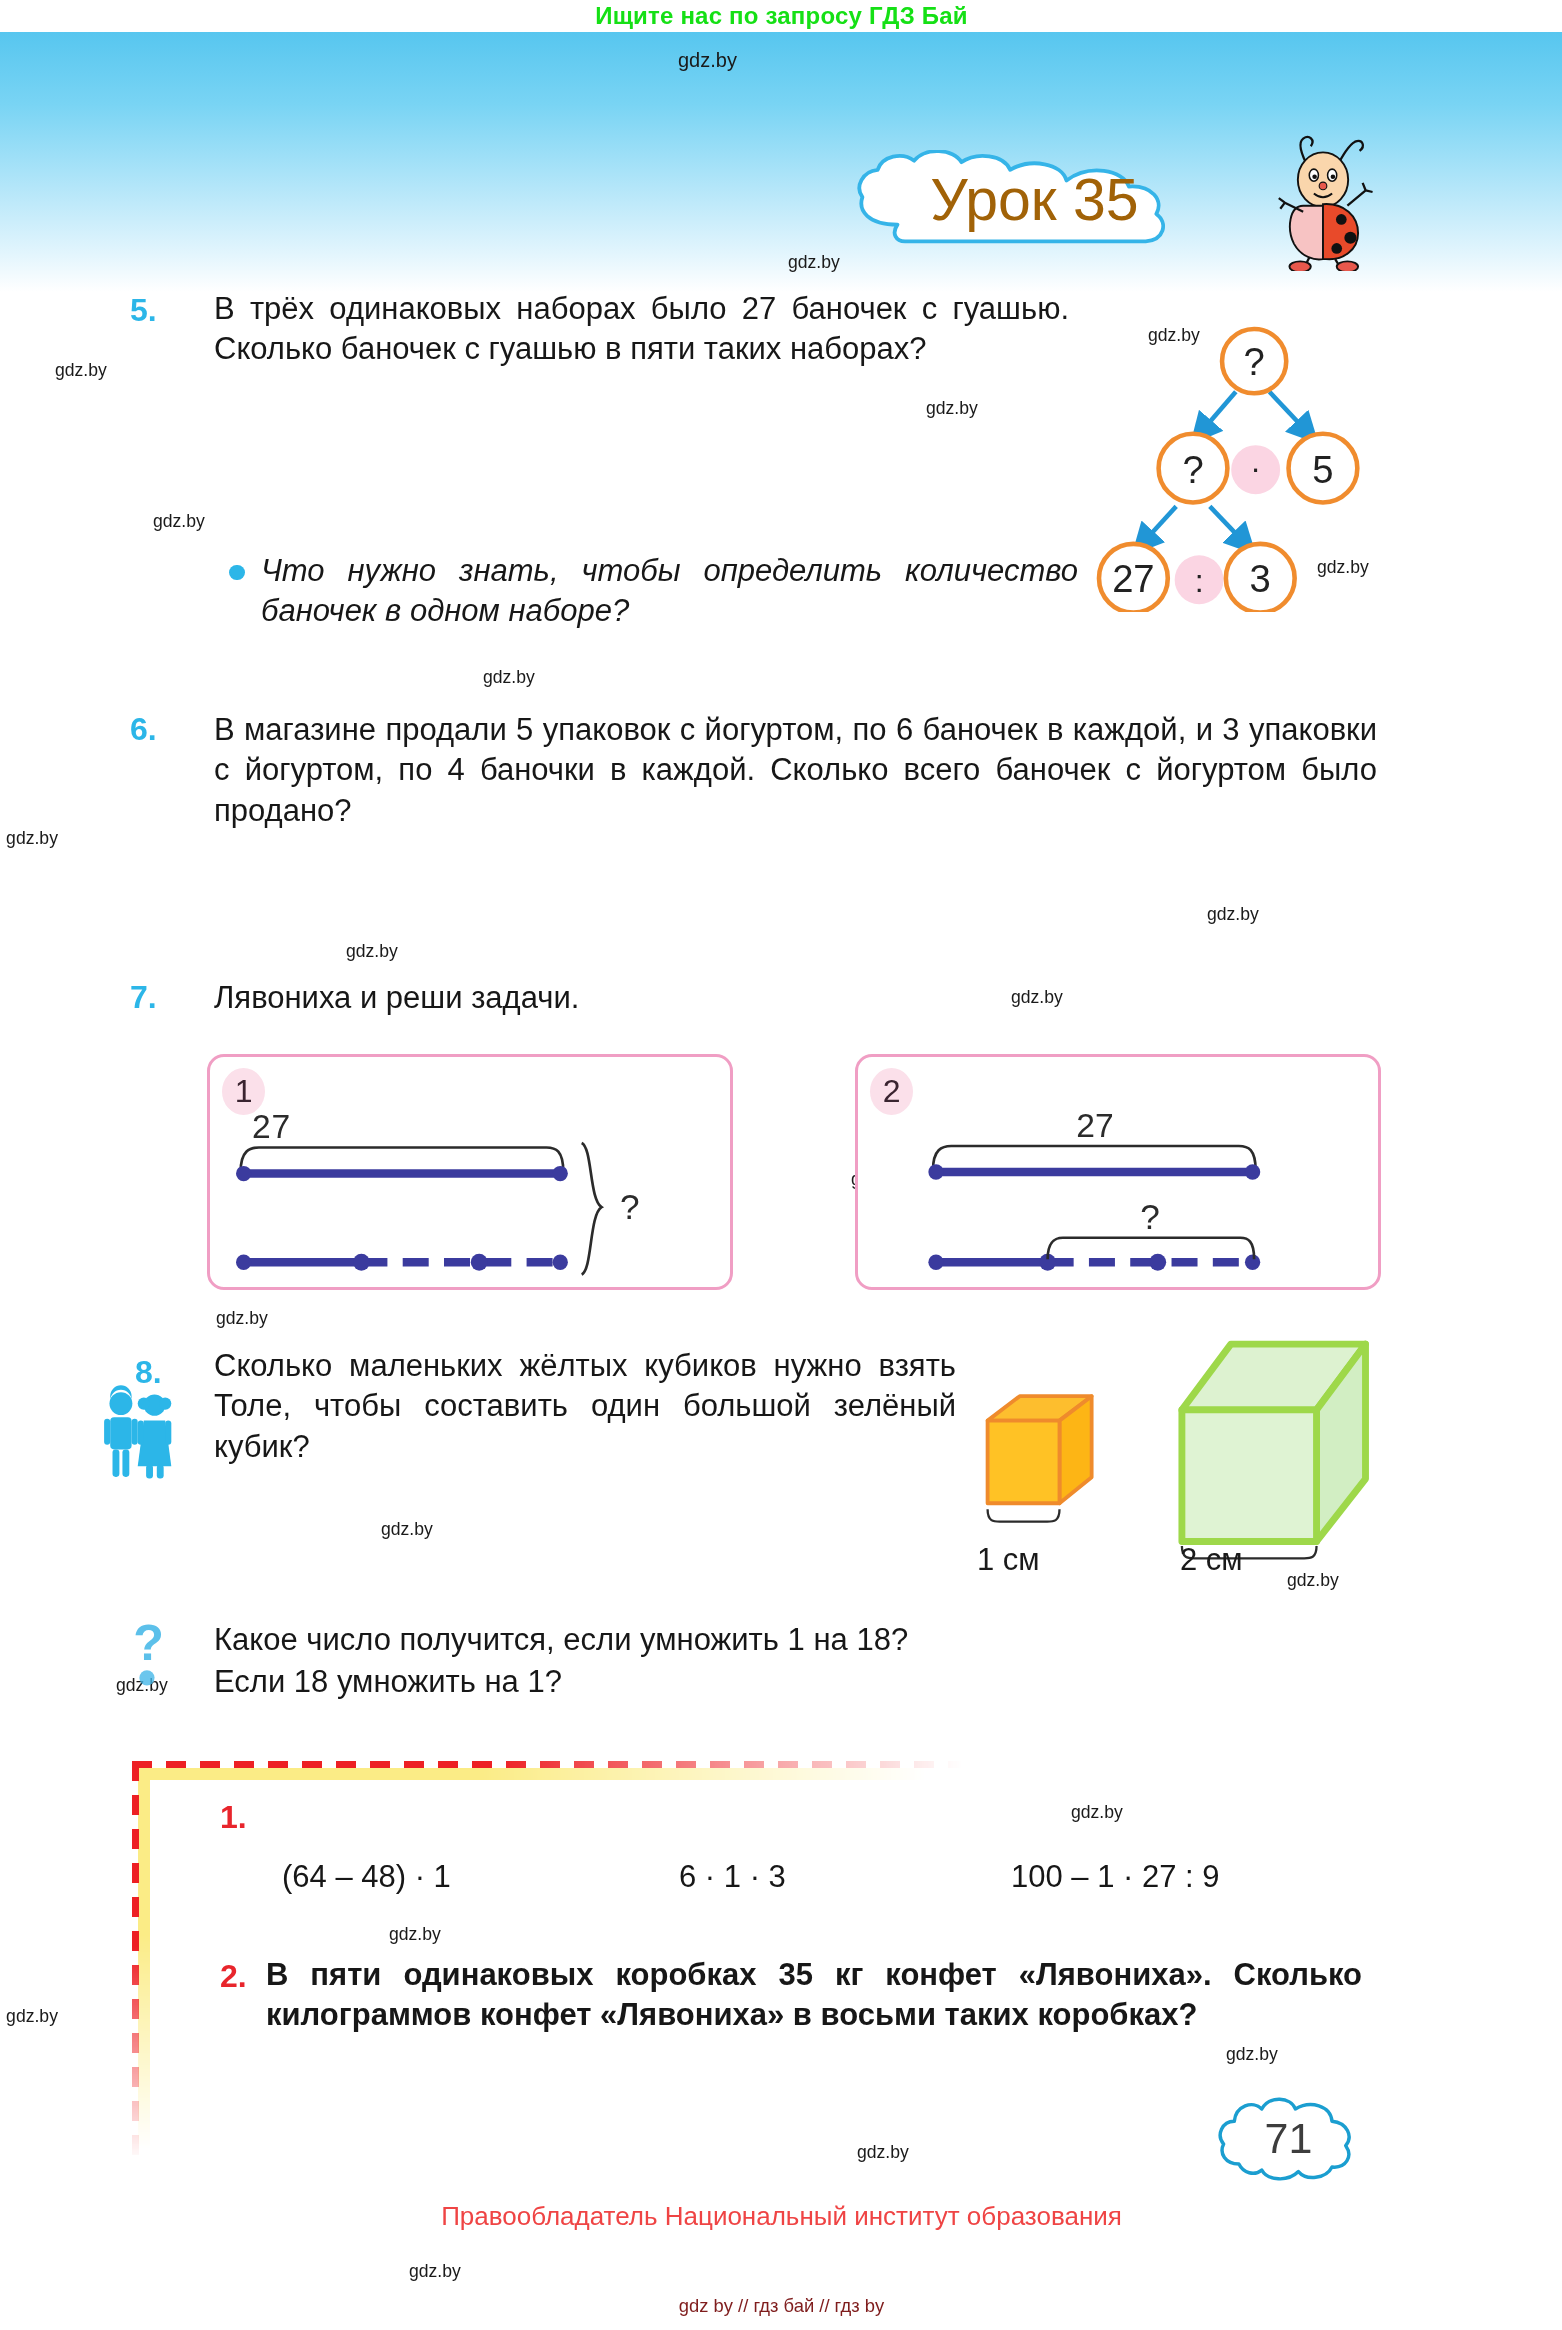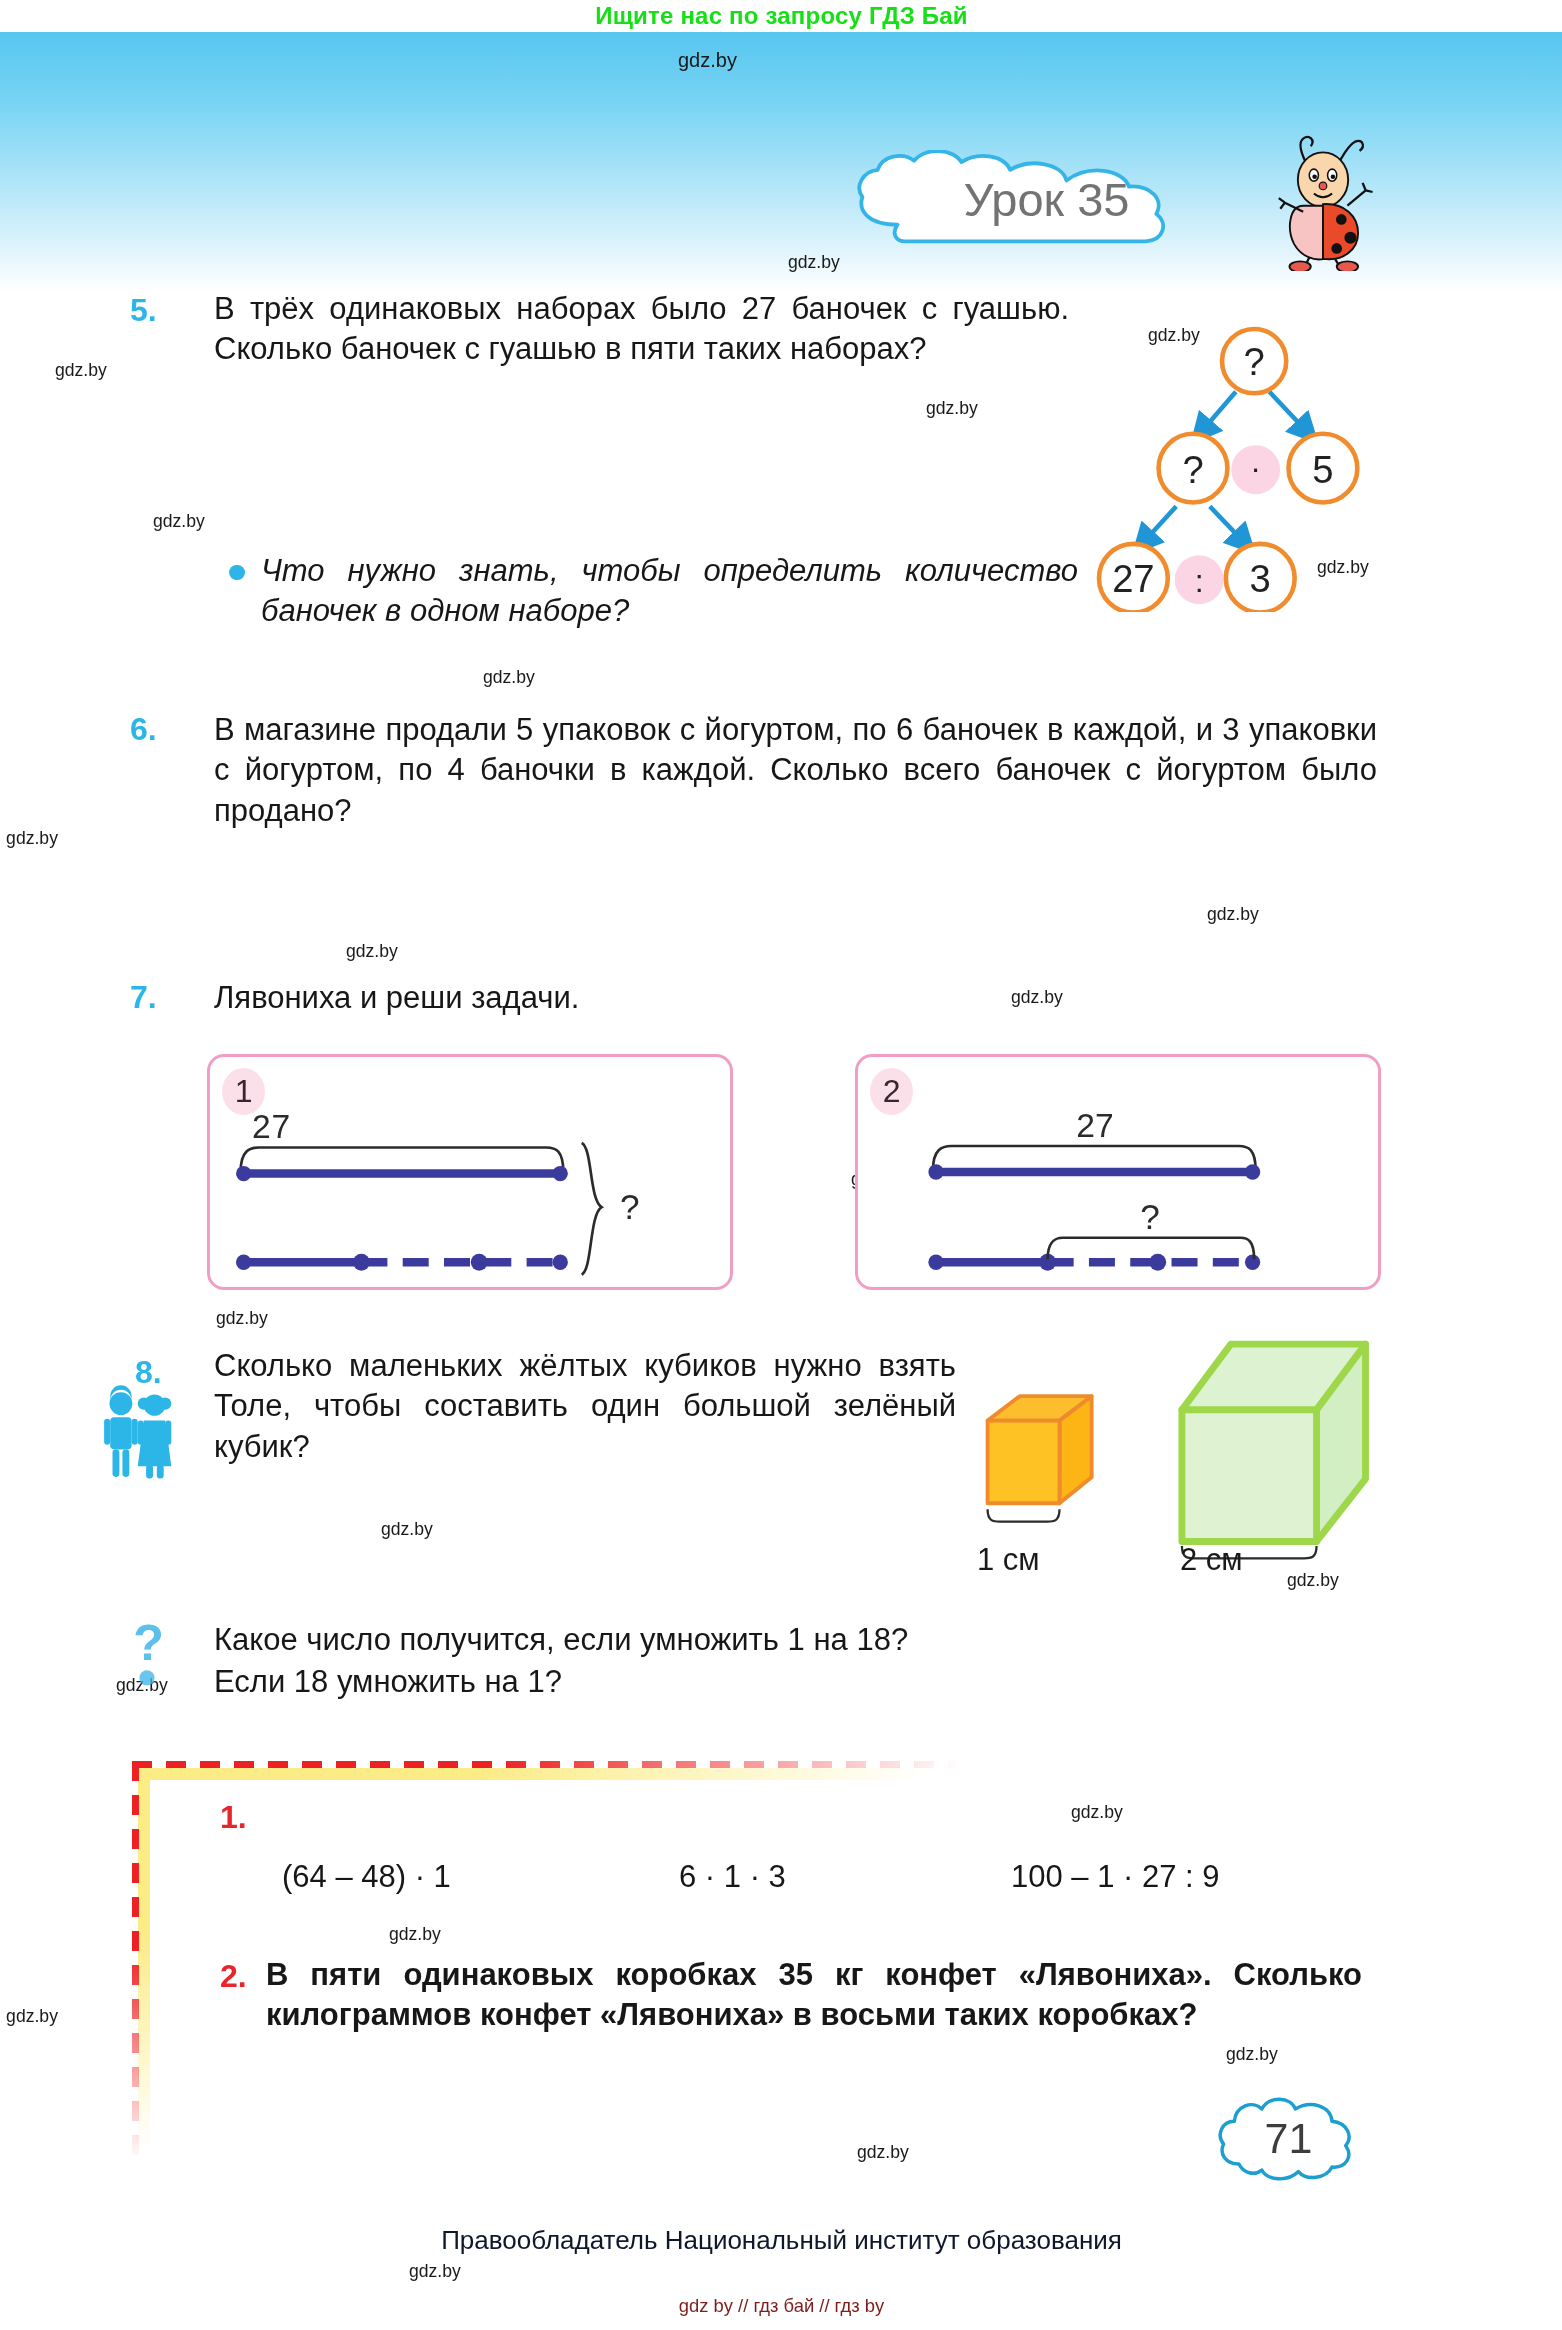--- a/index.html
+++ b/index.html
@@ -43,24 +43,24 @@
   .wm.sm { font-size: 17.6px; }
 
   
   .lesson-cloud {
     position: absolute;
     left: 851px; top: 150px;
     width: 367px; height: 99px;
   }
   .lesson-title {
     position: absolute;
-    left: 12px; top: 0; width: 100%; height: 100%;
+    left: 0; top: 0; width: 100%; height: 100%;
     display: flex; align-items: center; justify-content: center;
-    color: #737373;
-    font-size: 47px;
+    color: #a16207;
+    font-size: 59px;
     font-weight: 400;
     z-index: 6;
   }
 
   
   .ladybug { position: absolute; left: 1262px; top: 129px; width: 122px; height: 142px; }
 
   
   .task {
     position: absolute;
@@ -157,23 +157,22 @@
   .pagenum {
     position: absolute; left: 0; top: 0; width: 100%; height: 100%;
     display: flex; align-items: center; justify-content: center;
     font-size: 43px; color: #3d3d3d;
   }
 
   .copyright {
     position: absolute;
     left: 0; right: 0; top: 2201px;
     text-align: center;
-    color: #0f172a;
+    color: #ef4444;
     font-size: 26px;
-    margin-top: 24px;
   }
   .bottomlinks {
     position: absolute;
     left: 0; right: 0; top: 2295px;
     text-align: center;
     color: #7f1d1d;
     font-size: 18.4px;
     font-weight: normal;
   }
 </style>

